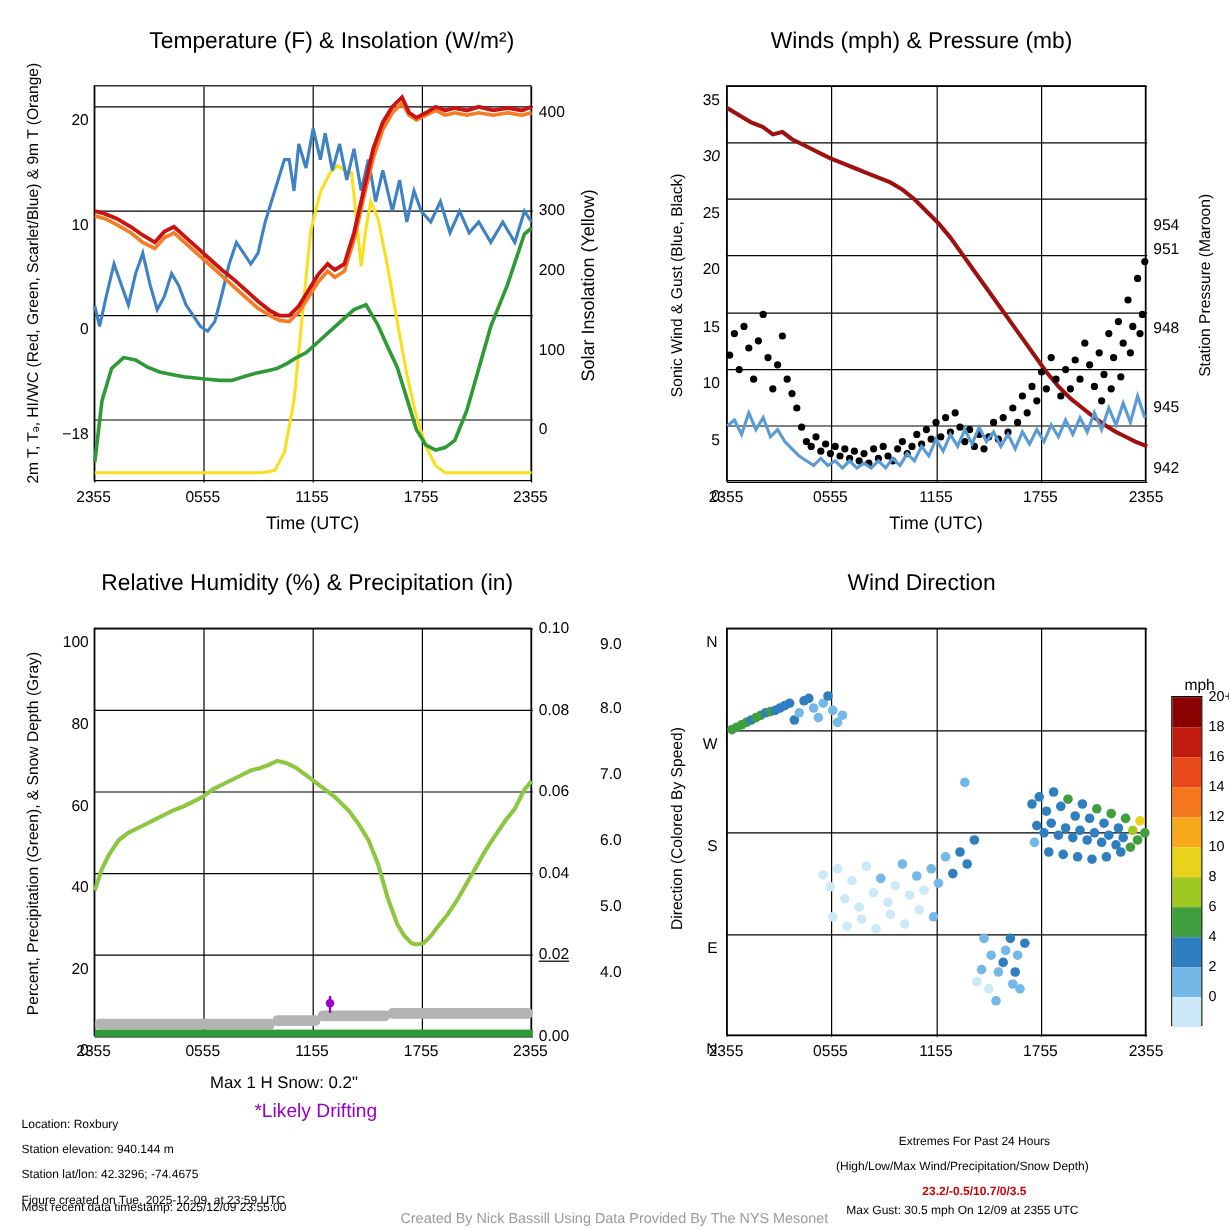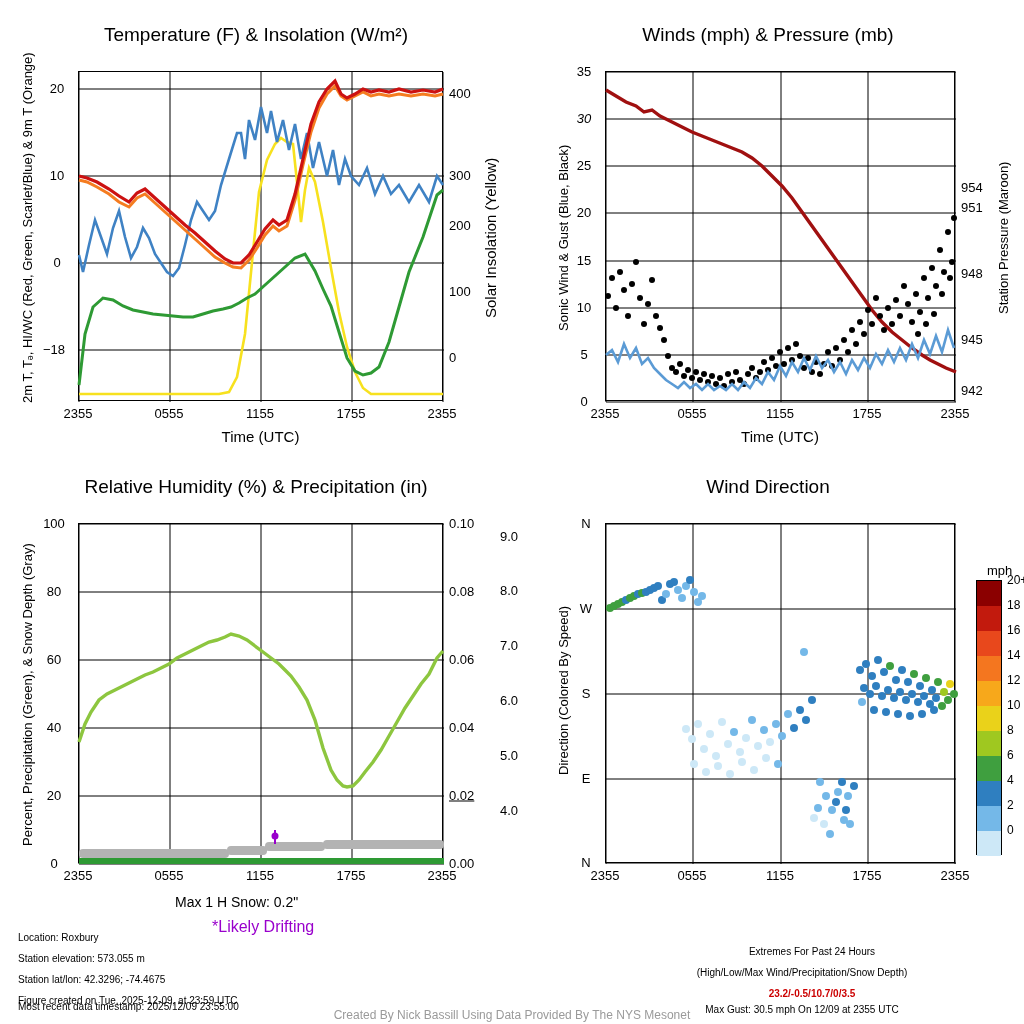--- a/index.html
+++ b/index.html
@@ -15,21 +15,21 @@
   .ptitle{
     font-size:19px;text-align:center;width:100%;
     position:absolute;top:0;left:0;
   }
   .plotbox{
     position:absolute;border:1px solid #000;background:#fff;
     box-sizing:border-box;
   }
   .tick-lbl{position:absolute;font-size:13px;}
   .xtick{transform:translateX(-50%);}
-  .ylbl-left{transform:translateY(-50%);text-align:center;}
+  .ylbl-left{transform:translateY(-50%);text-align:right;margin-top:12px;}
   .ylbl-right{transform:translateY(-50%);text-align:left;}
   .axis-title{position:absolute;font-size:15px;text-align:center;}
   .vert{
     position:absolute;
     writing-mode:vertical-rl;
     transform:rotate(180deg);
     text-align:center;
     font-size:13px;
     white-space:nowrap;
   }
@@ -39,21 +39,21 @@
   .credit{
     position:absolute;left:0;width:100%;text-align:center;
     font-size:12px;color:#9a9a9a;
   }
   .legend-box{position:absolute;border:1px solid #000;box-sizing:border-box;}
   .legend-lbl{position:absolute;font-size:12px;transform:translateY(-50%);}
 </style>
 </head>
 <body>
 
-<div class="panel" style="left:0px;top:18px;width:512px;height:440px;">
+<div class="panel" style="left:0px;top:18px;width:512px;height:440px;padding-left:41px;">
   <div class="ptitle" style="top:6px;">Temperature (F) &amp; Insolation (W/m²)</div>
 
   <div class="vert" style="left:20px;top:55px;height:330px;width:18px;">2m T, Tₔ, HI/WC (Red, Green, Scarlet/Blue) &amp; 9m T (Orange)</div>
   <div class="vert vert15" style="left:482px;top:70px;height:300px;width:18px;">Solar Insolation (Yellow)</div>
 
   <div class="plotbox" style="left:78px;top:53px;width:365px;height:330px;">
     <svg width="365" height="330" viewBox="0 0 365 330">
 
       <g stroke="#000" stroke-width="1">
         <line x1="0" y1="278" x2="365" y2="278"></line>
@@ -487,21 +487,21 @@
   <div class="legend-lbl" style="left:495px;top:210px;">12</div>
   <div class="legend-lbl" style="left:495px;top:235px;">10</div>
   <div class="legend-lbl" style="left:495px;top:260px;">8</div>
   <div class="legend-lbl" style="left:495px;top:285px;">6</div>
   <div class="legend-lbl" style="left:495px;top:310px;">4</div>
   <div class="legend-lbl" style="left:495px;top:335px;">2</div>
   <div class="legend-lbl" style="left:495px;top:360px;">0</div>
 </div>
 
 <div class="footer" style="left:18px;top:932px;">Location: Roxbury</div>
-<div class="footer" style="left:18px;top:953px;">Station elevation: 573.055 m</div>
+<div class="footer" style="left:18px;top:953px;">Station elevation: 940.144 m</div>
 <div class="footer" style="left:18px;top:974px;">Station lat/lon: 42.3296; -74.4675</div>
 <div class="footer" style="left:18px;top:995px;">Figure created on Tue, 2025-12-09, at 23:59 UTC</div>
 <div class="footer" style="left:18px;top:1001px;">Most recent data timestamp: 2025/12/09 23:55:00</div>
 
 <div class="footer" style="left:612px;top:946px;width:400px;text-align:center;">Extremes For Past 24 Hours</div>
 <div class="footer" style="left:592px;top:967px;width:420px;text-align:center;">(High/Low/Max Wind/Precipitation/Snow Depth)</div>
 <div class="footer" style="left:612px;top:988px;width:400px;text-align:center;color:#cc0000;font-weight:bold;">23.2/-0.5/10.7/0/3.5</div>
 <div class="footer" style="left:592px;top:1004px;width:420px;text-align:center;">Max Gust: 30.5 mph On 12/09 at 2355 UTC</div>
 
 <div class="credit" style="top:1008px;">Created By Nick Bassill Using Data Provided By The NYS Mesonet</div>

